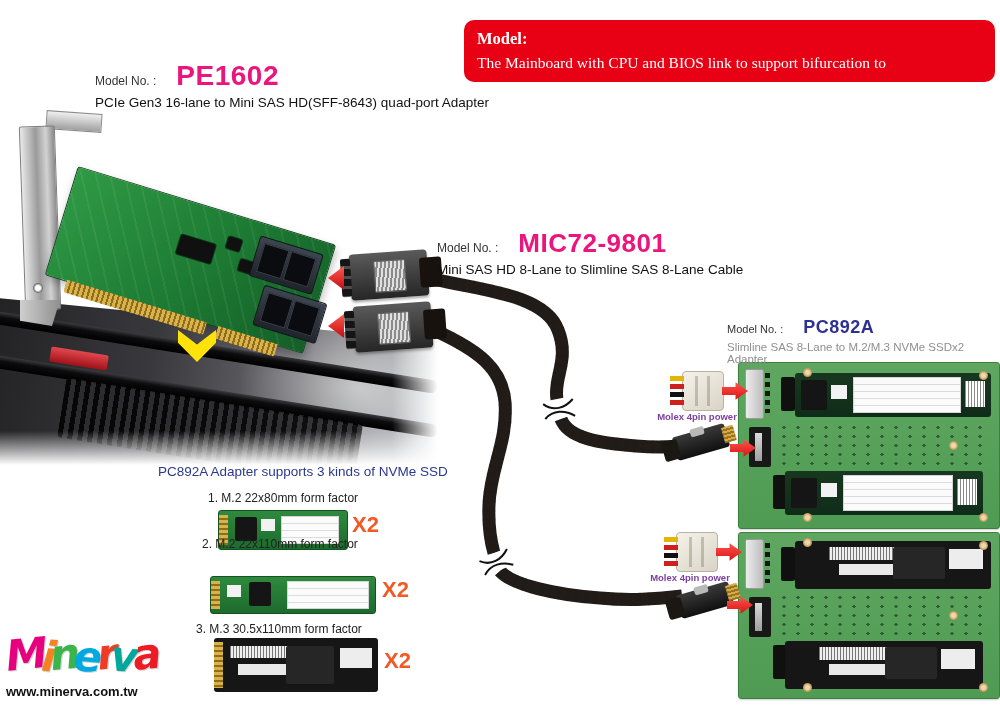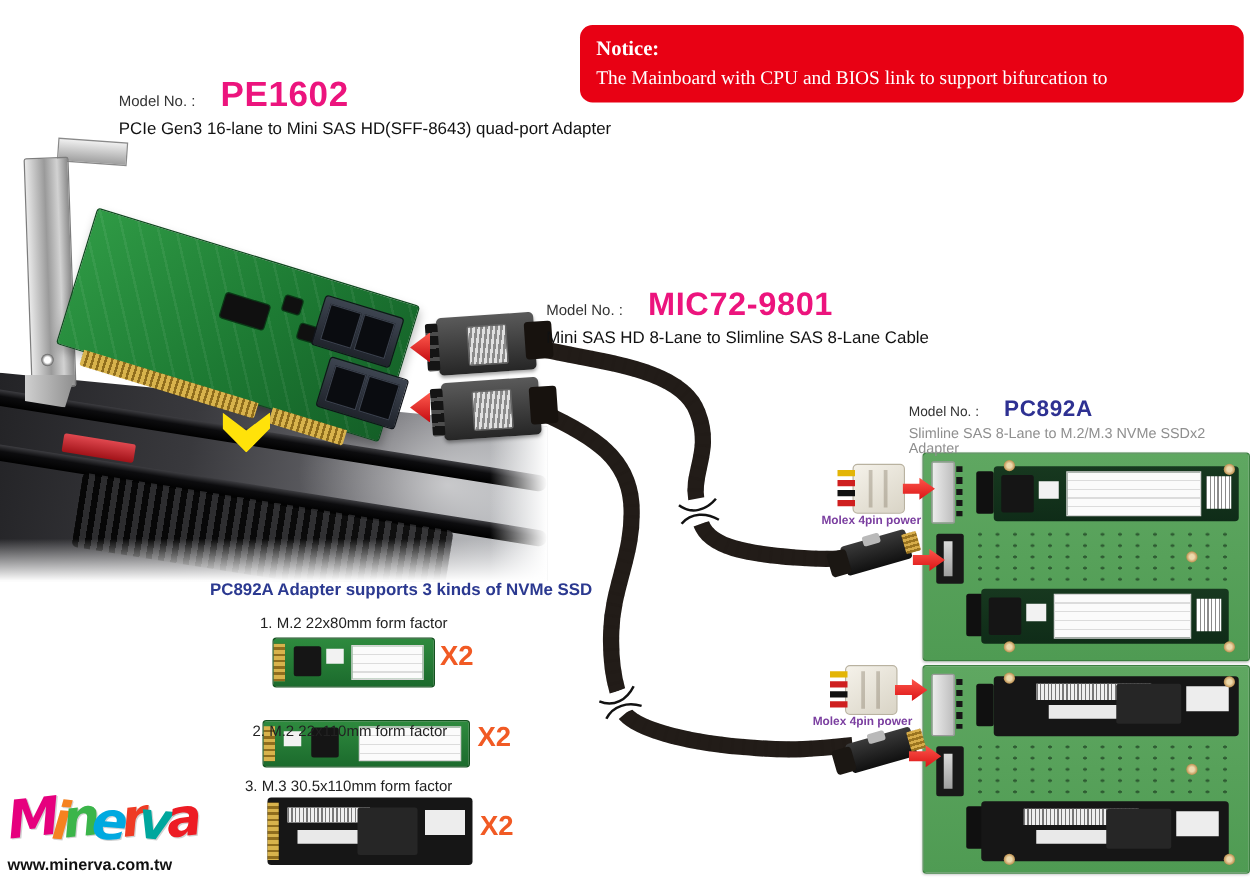--- a/index.html
+++ b/index.html
@@ -139,21 +139,21 @@
         background:repeating-linear-gradient(90deg,#8a8a8a 0 1px,#fff 1px 3px);}
   .lblA{position:absolute;left:34px;top:6px;width:92px;height:13px;background:#efefef;
         background-image:repeating-linear-gradient(90deg,#777 0 1px,transparent 1px 3px);}
   .lblB{position:absolute;left:44px;top:23px;width:70px;height:11px;background:#e9e9e9;}
   .nand{position:absolute;right:46px;top:6px;width:52px;height:32px;background:#262626;border-radius:2px;}
   .lblC{position:absolute;right:8px;top:8px;width:34px;height:20px;background:#ededed;}
   .gf{position:absolute;left:0;top:4px;bottom:4px;width:9px;
         background:repeating-linear-gradient(180deg,#d8b34c 0 3px,#8f6d1d 3px 5px);}
 
   
-  .ssd-head{position:absolute;left:168px;top:464px;font-size:13.5px;font-weight:bold;color:#2b3990;z-index:9;}
+  .ssd-head{position:absolute;left:158px;top:464px;font-size:13.5px;font-weight:normal;color:#2b3990;z-index:9;}
   .ssd-lab{position:absolute;font-size:12px;color:#222;z-index:9;}
   .qty{position:absolute;font-size:22px;font-weight:bold;color:#f15a24;z-index:9;}
 
   
   .logo{position:absolute;left:6px;top:630px;z-index:9;font-weight:bold;font-style:italic;
         font-size:42px;letter-spacing:-6px;font-family:"DejaVu Sans",sans-serif;}
   .logo span{display:inline-block;text-shadow:1px 1px 0 rgba(0,0,0,.18);}
   .logo span:nth-child(odd){transform:rotate(-6deg);}
   .logo span:nth-child(even){transform:rotate(5deg) translateY(2px);}
   .site{position:absolute;left:6px;top:684px;font-size:13px;font-weight:bold;color:#101010;z-index:9;}
@@ -165,21 +165,21 @@
 
   <div class="prod pe" style="left:95px;top:60px">
     <div class="mrow">
       <span class="mlabel">Model No. :</span>
       <span class="mnum magenta">PE1602</span>
     </div>
     <div class="mdesc">PCIe Gen3 16-lane to Mini SAS HD(SFF-8643) quad-port Adapter</div>
   </div>
 
   <div class="notice">
-    <div class="ntitle">Notice:</div>
+    <div class="ntitle">Model:</div>
     <div class="nline">The Mainboard with CPU and BIOS link to support bifurcation to</div>
   </div>
 
   <div class="photo">
     <div class="mobo">
       <div class="slot" style="left:-20px;top:52px;width:460px"></div>
       <div class="slot" style="left:-20px;top:96px;width:460px"></div>
       <div class="latch"></div>
       <div class="sink"></div>
       <div class="fade-r"></div>
@@ -322,21 +322,21 @@
 
   <div class="ssd-lab" style="left:208px;top:491px">1. M.2 22x80mm form factor</div>
   <div class="ssd lgreen" style="left:218px;top:510px;width:128px;height:38px">
     <div class="gf"></div>
     <div class="ctrl" style="left:16px;top:6px;width:22px;height:24px"></div>
     <div class="stick" style="left:42px;top:8px;width:14px;height:12px"></div>
     <div class="lbl" style="left:62px;right:8px;top:5px;bottom:5px"></div>
   </div>
   <div class="qty" style="left:352px;top:512px">X2</div>
 
-  <div class="ssd-lab" style="left:202px;top:578px">2. M.2 22x110mm form factor</div>
+  <div class="ssd-lab" style="left:202px;top:537px">2. M.2 22x110mm form factor</div>
   <div class="ssd lgreen" style="left:210px;top:576px;width:164px;height:36px">
     <div class="gf"></div>
     <div class="stick" style="left:16px;top:8px;width:14px;height:12px"></div>
     <div class="ctrl" style="left:38px;top:5px;width:22px;height:24px"></div>
     <div class="lbl" style="left:76px;right:6px;top:4px;bottom:4px"></div>
   </div>
   <div class="qty" style="left:382px;top:577px">X2</div>
 
   <div class="ssd-lab" style="left:196px;top:622px">3. M.3 30.5x110mm form factor</div>
   <div class="ssd blackm" style="left:214px;top:638px;width:164px;height:54px">

